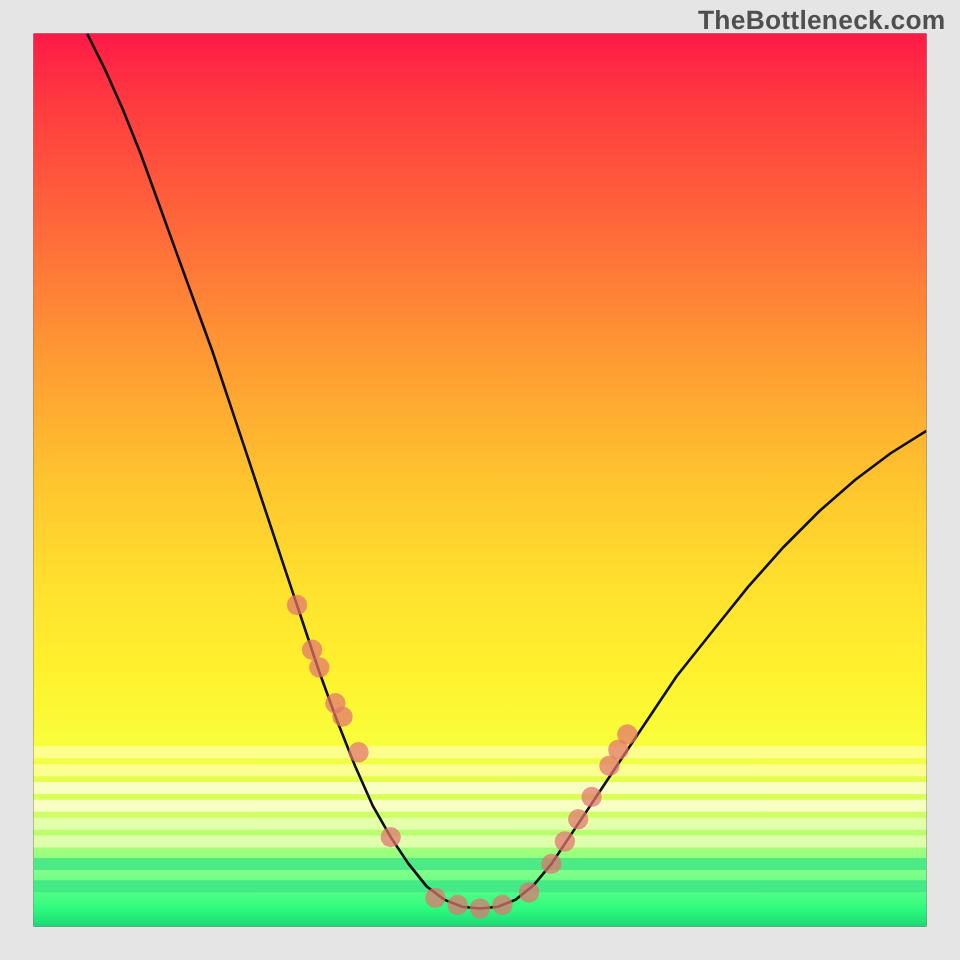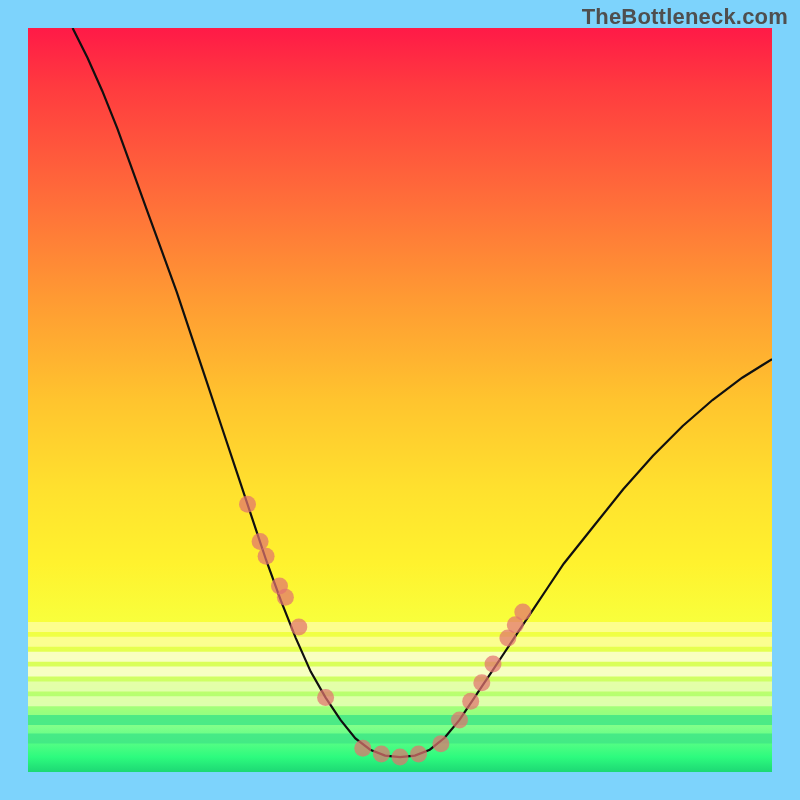--- a/index.html
+++ b/index.html
@@ -8,21 +8,21 @@
     width: 800px;
     height: 800px;
     overflow: hidden;
     background: #000;
     font-family: Arial, Helvetica, sans-serif;
   }
   .frame {
     position: relative;
     width: 800px;
     height: 800px;
-    background: #7dd3fc;
+    background: #e5e5e5;
   }
   .watermark {
     position: absolute;
     top: 4px;
     right: 12px;
     color: #4f4f4f;
     font-size: 22px;
     font-weight: 600;
     letter-spacing: 0.2px;
     z-index: 10;

